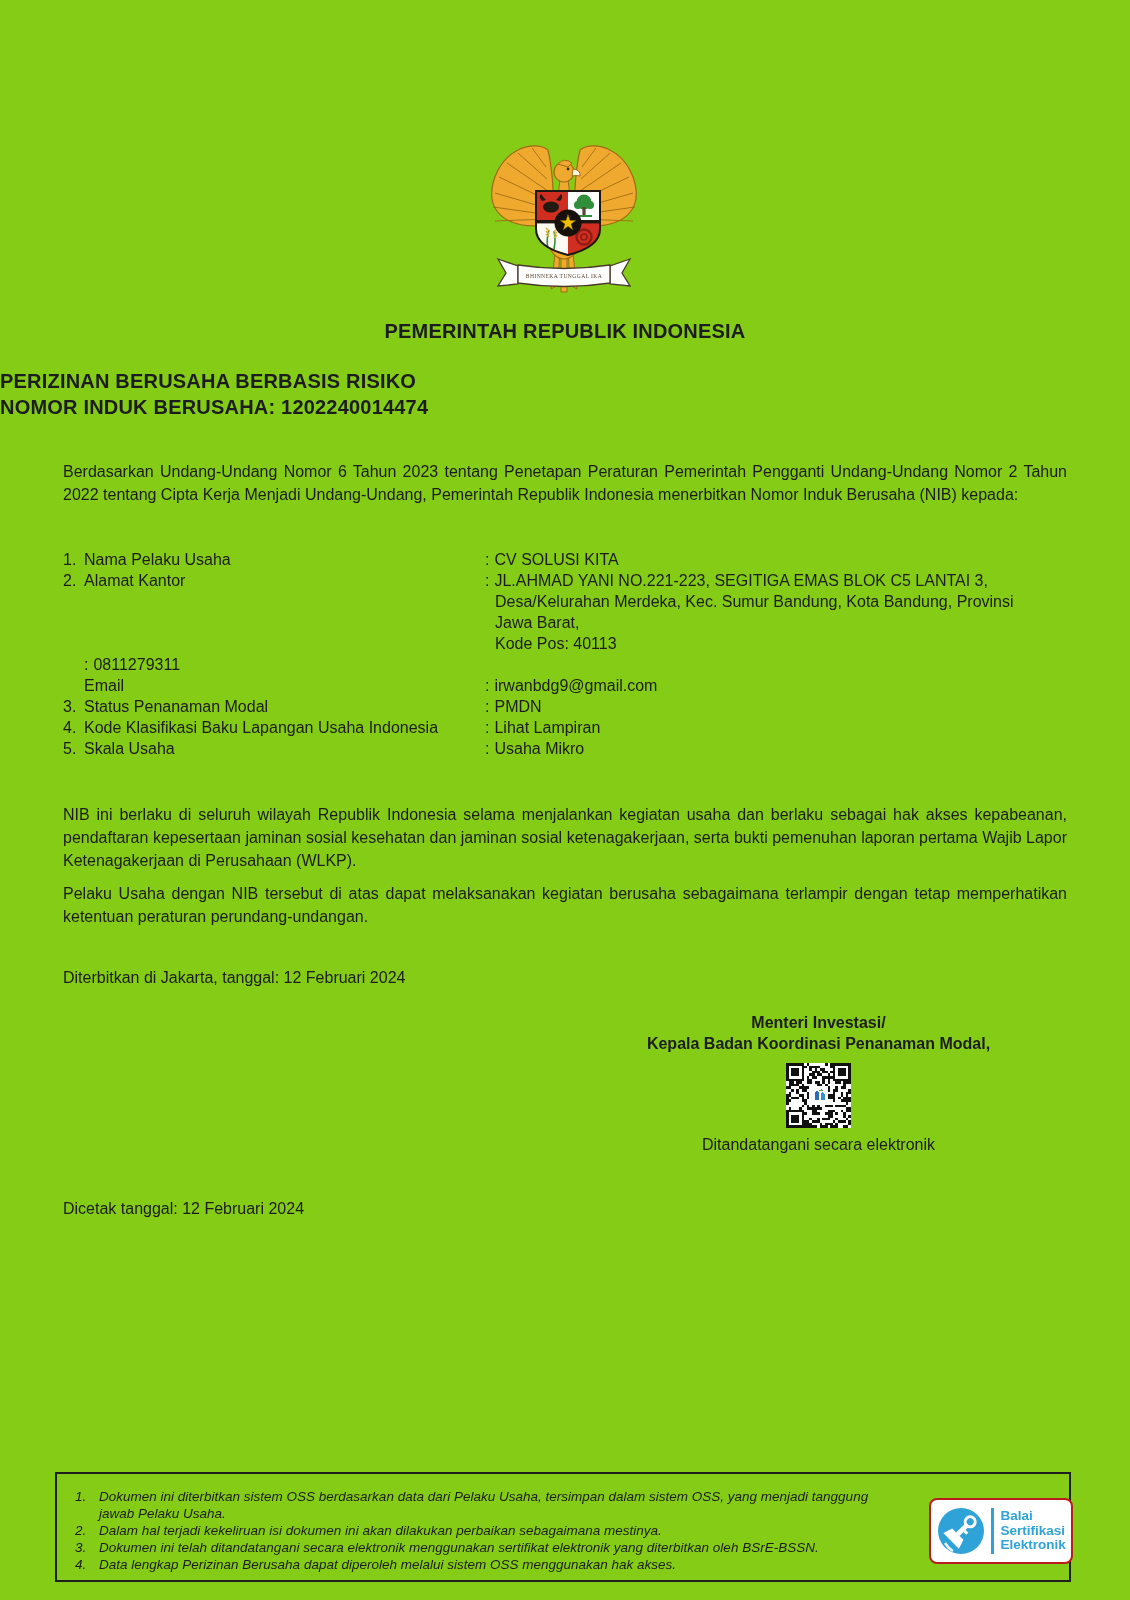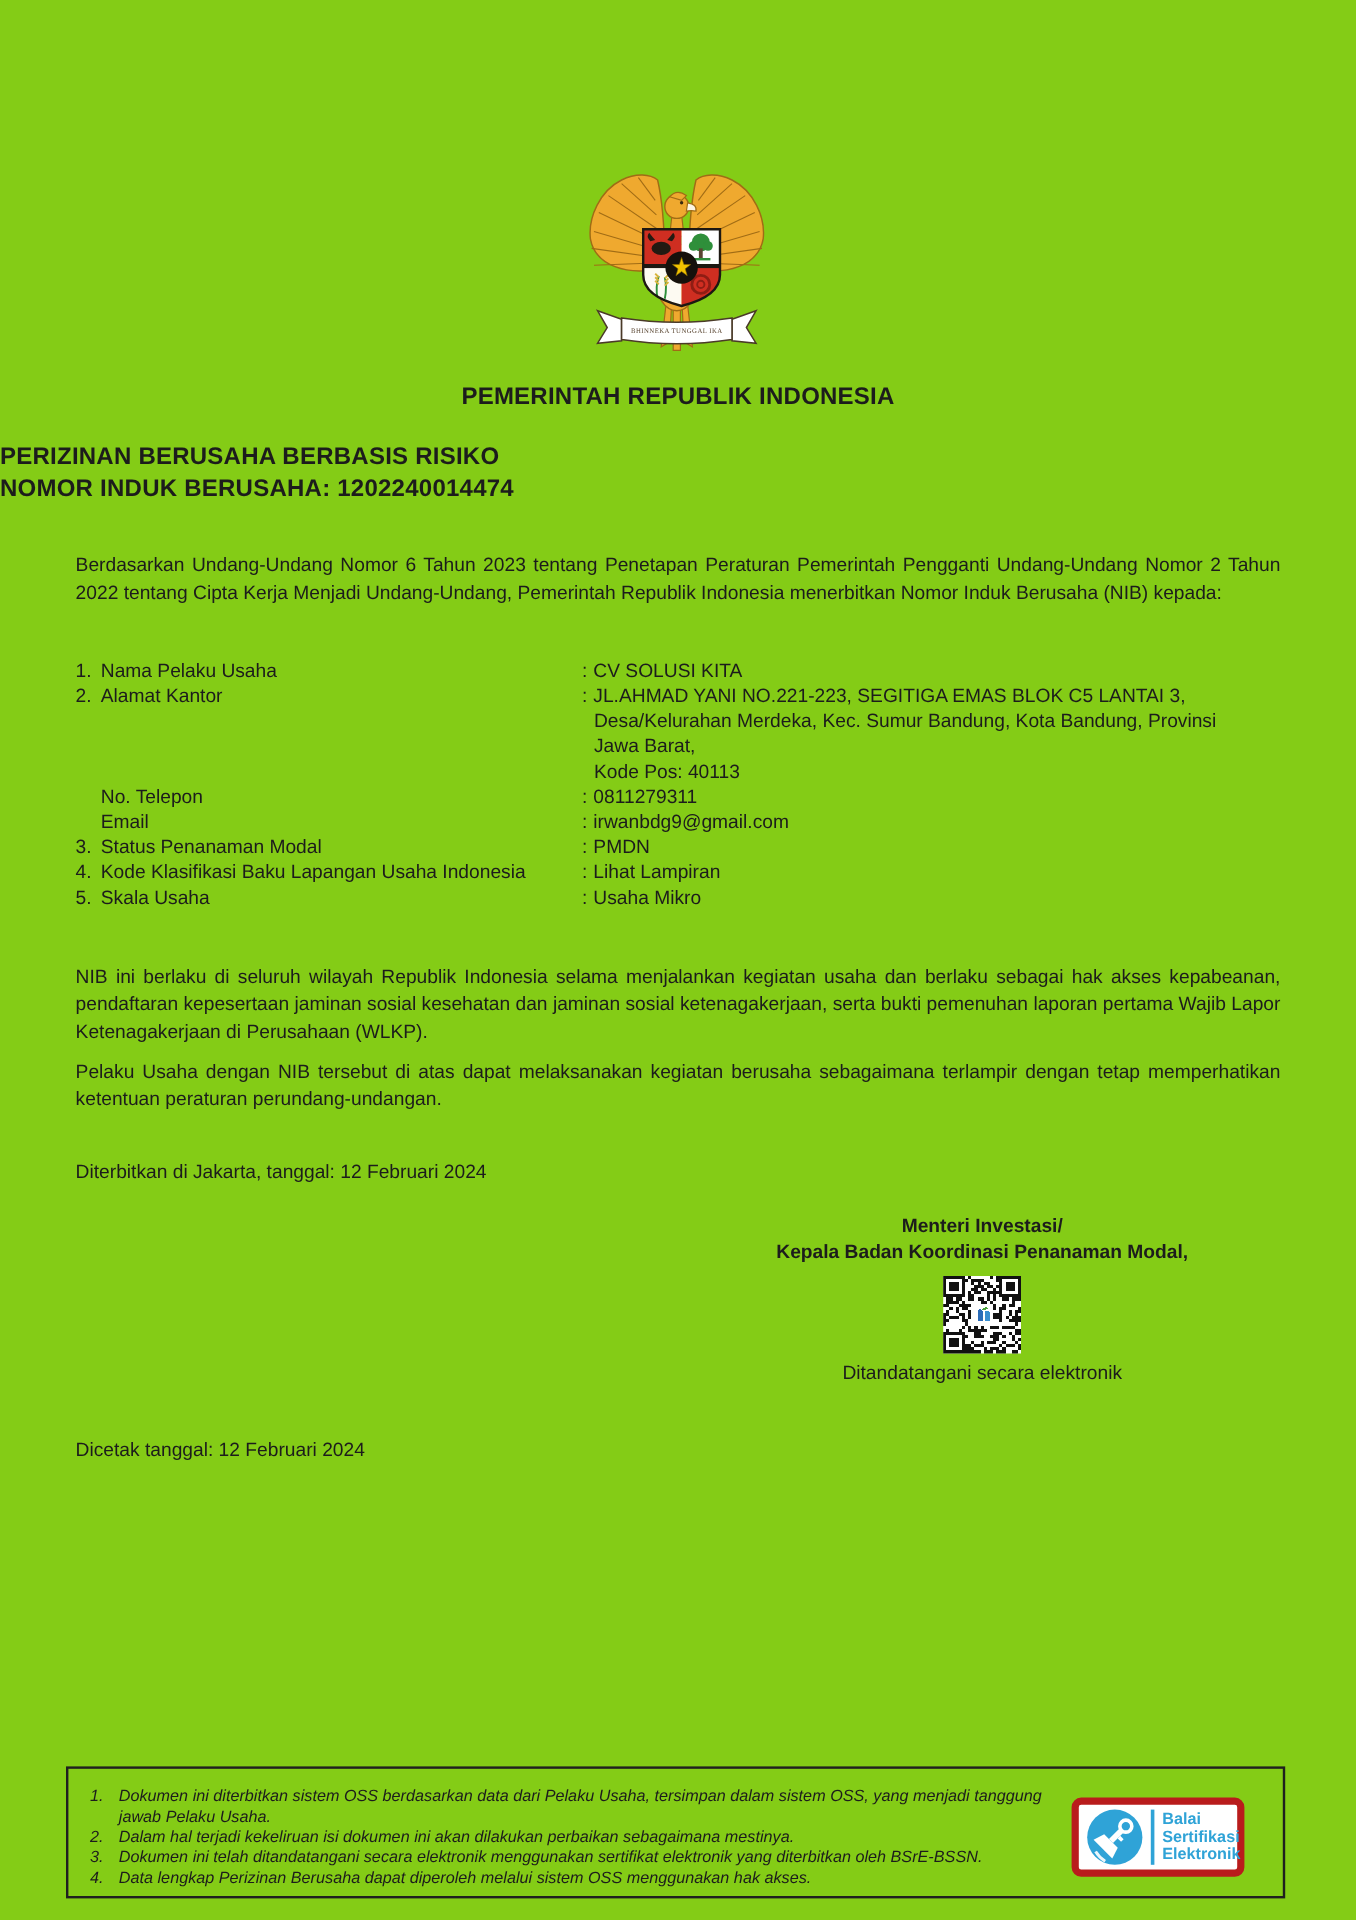--- a/index.html
+++ b/index.html
@@ -36,21 +36,21 @@
   .sig-bold{font-weight:bold;}
   .qr-wrap{width:65px;height:65px;margin-top:9px;position:relative;}
   .sig-caption{margin-top:6px;}
 
   
   .footer-box{top:1472px;left:55px;width:1016px;height:110px;border:2px solid #1f1f1f;box-sizing:border-box;}
   .notes{position:absolute;top:14px;left:18px;font-style:italic;font-size:13.5px;line-height:17px;}
   .nrow{display:flex;}
   .nnum{width:24px;flex:none;}
   .ntext{width:800px;}
-  .bsre-card{position:absolute;left:836px;top:24px;width:144px;height:66px;border:6px solid #b91c1c;border-radius:8px;
+  .bsre-card{position:absolute;left:872px;top:24px;width:144px;height:66px;border:2px solid #b91c1c;border-radius:8px;
     display:flex;align-items:center;padding:4px 6px;box-sizing:border-box;background:#fff;}
   .bsre-circle{width:48px;height:48px;flex:none;}
   .bsre-divider{width:2.5px;height:46px;background:#2fa3d7;margin:0 7px 0 6px;flex:none;}
   .bsre-text{color:#2fa3d7;font-weight:bold;font-size:13.5px;line-height:14.5px;font-style:normal;}
 
   
   .emblem{top:145px;left:488px;width:152px;height:150px;}
 </style>
 </head>
 <body>
@@ -183,21 +183,20 @@
             <span>JL.AHMAD YANI NO.221-223, SEGITIGA EMAS BLOK C5 LANTAI 3,</span>
           </div>
         <div class="vcont">Desa/Kelurahan Merdeka, Kec. Sumur Bandung, Kota Bandung, Provinsi</div>
         <div class="vcont">Jawa Barat,</div>
         <div class="vcont">Kode Pos: 40113</div>
       </div>
     </div>
 
     <div class="frow">
       <div class="fnum"></div>
-      <div class="flabel">No. Telepon</div>
       <div class="fval">
         <div class="vline">
             <span class="colon">:</span>
             <span>0811279311</span>
           </div>
       </div>
     </div>
 
     <div class="frow">
       <div class="fnum"></div>

